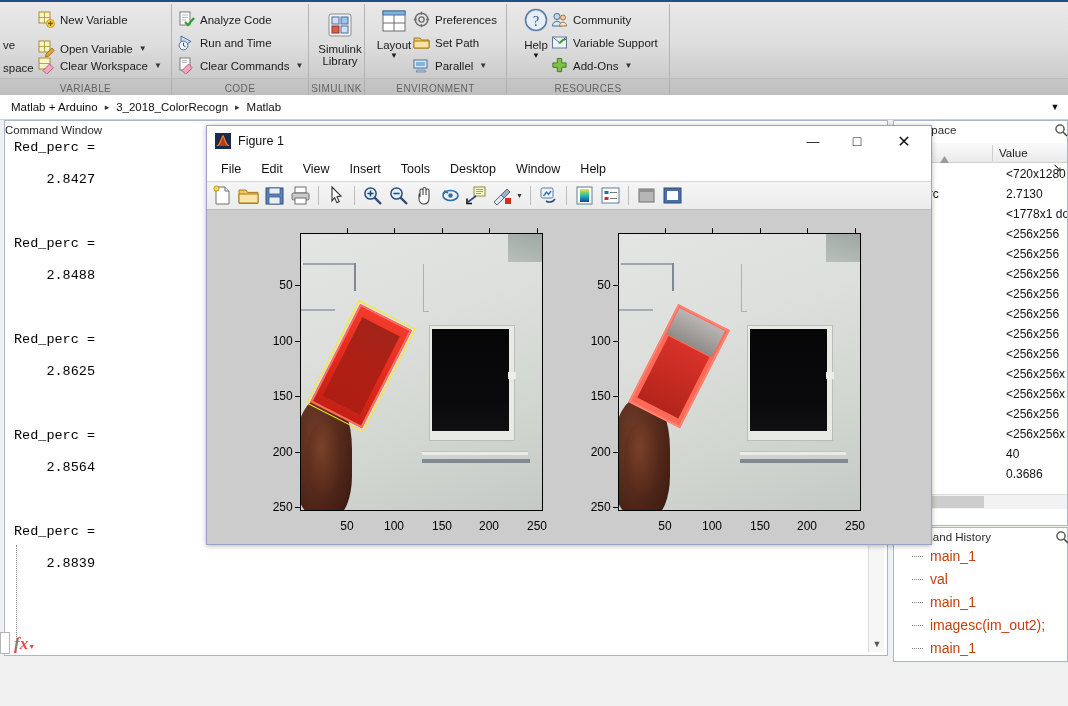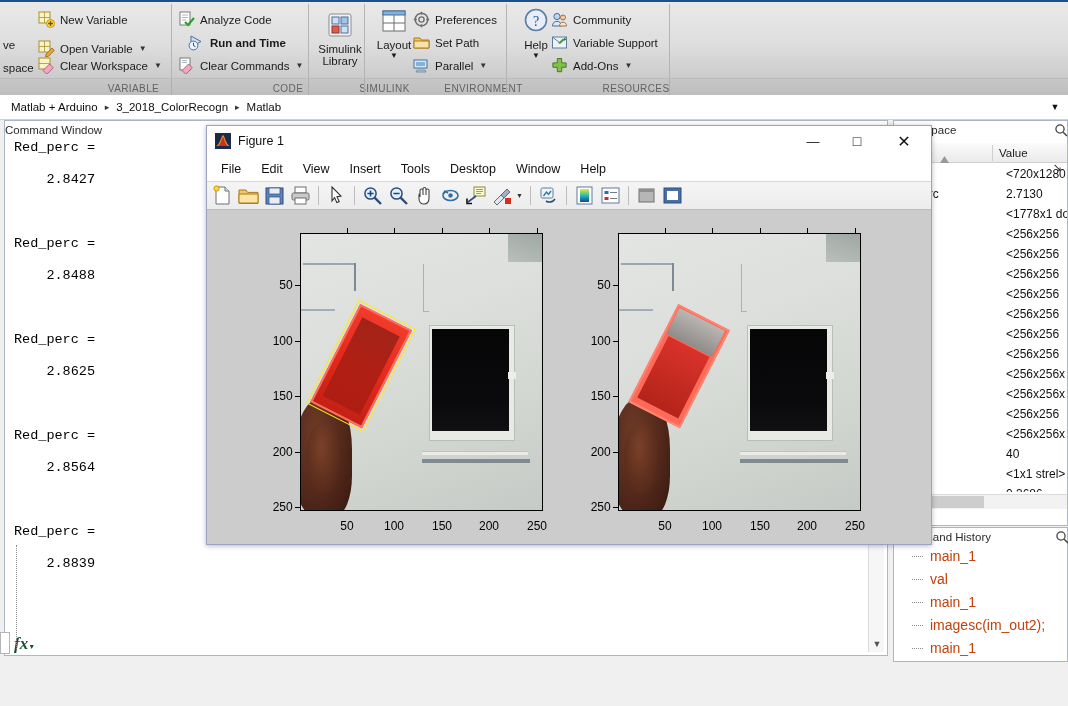--- a/index.html
+++ b/index.html
@@ -38,21 +38,21 @@
   .rb-big .t2{line-height:12px;}
   .rb-big .caret2{font-size:8px;line-height:8px;margin-top:1px;}
 
   #ribbon-bottom{
     position:absolute;left:0;top:76px;width:1068px;height:19px;
     border-top:1px solid #bbb;
     background:linear-gradient(to bottom,#c6c6c6,#bdbdbd);
   }
   .sec-lbl{
     position:absolute;top:0;height:19px;line-height:19px;text-align:center;
-    font-size:10px;color:#636363;letter-spacing:.4px;padding-left:48px;
+    font-size:10px;color:#636363;letter-spacing:.4px;
   }
   .sec-div{position:absolute;top:0;width:1px;height:19px;background:#aeaeae;}
 
   
   #pathbar{
     left:0;top:95px;width:1068px;height:25px;
     background:#ffffff;border-bottom:1px solid #d0d0d0;
     display:flex;align-items:center;font-size:11.5px;color:#0d0d0d;
     box-sizing:border-box;
   }
@@ -79,21 +79,21 @@
   }
   #cmdtext .ln{height:32px;line-height:32px;white-space:pre;}
   #cmd-vsb{
     position:absolute;left:868px;top:128px;width:16px;height:524px;
     background:#f6f6f6;border-left:1px solid #dcdcdc;box-sizing:border-box;
   }
   #cmd-vsb .thumb{position:absolute;left:1px;top:300px;width:13px;height:38px;background:#cdcdcd;}
   #cmd-vsb .dn{position:absolute;left:0;bottom:0;width:16px;height:16px;display:flex;align-items:center;justify-content:center;font-size:9px;color:#555;}
   #fx{
     position:absolute;left:14px;top:634px;font-family:"Liberation Serif",serif;
-    font-style:italic;font-weight:bold;font-size:17px;color:#14532d;
+    font-style:italic;font-weight:bold;font-size:17px;color:#ef4444;
   }
   #fx .dn{font-style:normal;font-weight:normal;font-size:7px;}
   #leftstub{position:absolute;left:0;top:632px;width:10px;height:22px;background:#fff;border:1px solid #b5b5b5;box-sizing:border-box;}
   #leftrail{position:absolute;left:0;top:120px;width:8px;height:536px;background:#f0f0f0;border-right:1px solid #d4d4d4;box-sizing:border-box;}
 
   
   #wspanel{left:893px;top:120px;width:175px;height:406px;background:#fff;border:1px solid #a9b7c9;box-sizing:border-box;}
   #wstitle{position:absolute;left:899px;top:122px;font-size:11.5px;color:#2b2b2b;line-height:16px;}
   #ws-search{position:absolute;left:1054px;top:123px;width:14px;height:14px;}
   #wshdr{
@@ -252,21 +252,21 @@
     <div class="rb-item" style="left:178px;top:6px;">
       <span class="ic">
         <svg width="17" height="17" viewBox="0 0 17 17">
           <rect x="2" y="1" width="10" height="13" fill="#fff" stroke="#7a7a7a"></rect>
           <path d="M4 4h6M4 6.5h6M4 9h4" stroke="#9aa" stroke-width=".8"></path>
           <path d="M7 11l3 3 6-7" stroke="#2f9e2f" stroke-width="2.2" fill="none"></path>
         </svg>
       </span>
       <span class="lbl">Analyze Code</span>
     </div>
-    <div class="rb-item" style="left:188px;top:29px;font-weight:bold;">
+    <div class="rb-item" style="left:178px;top:29px;">
       <span class="ic">
         <svg width="17" height="17" viewBox="0 0 17 17">
           <path d="M3 2l10 5.5L3 13z" fill="#cfe0f4" stroke="#4b6f9c"></path>
           <circle cx="5.5" cy="11.5" r="4.4" fill="#eef4fb" stroke="#4b6f9c"></circle>
           <path d="M5.5 8.8v2.9l2 1" stroke="#2b4a72" stroke-width="1" fill="none"></path>
         </svg>
       </span>
       <span class="lbl">Run and Time</span>
     </div>
     <div class="rb-item" style="left:178px;top:52px;">
@@ -510,24 +510,20 @@
       <span class="nm">_r</span>
       <span class="vl">&lt;256x256 </span>
     </div>
   <div class="wsrow">
       <span class="nm">_rgb</span>
       <span class="vl">&lt;256x256x</span>
     </div>
   <div class="wsrow">
       <span class="nm">min</span>
       <span class="vl">40</span>
-    </div>
-  <div class="wsrow">
-      <span class="nm"></span>
-      <span class="vl">&lt;1x1 strel&gt;</span>
     </div>
   <div class="wsrow">
       <span class="nm">uil</span>
       <span class="vl">0.3686</span>
     </div>
 </div>
 <div id="ws-hsb">
   <div class="thumb"></div>
   <div class="rt" style="font-size:0;">chevron-right-icon</div>
 </div>

